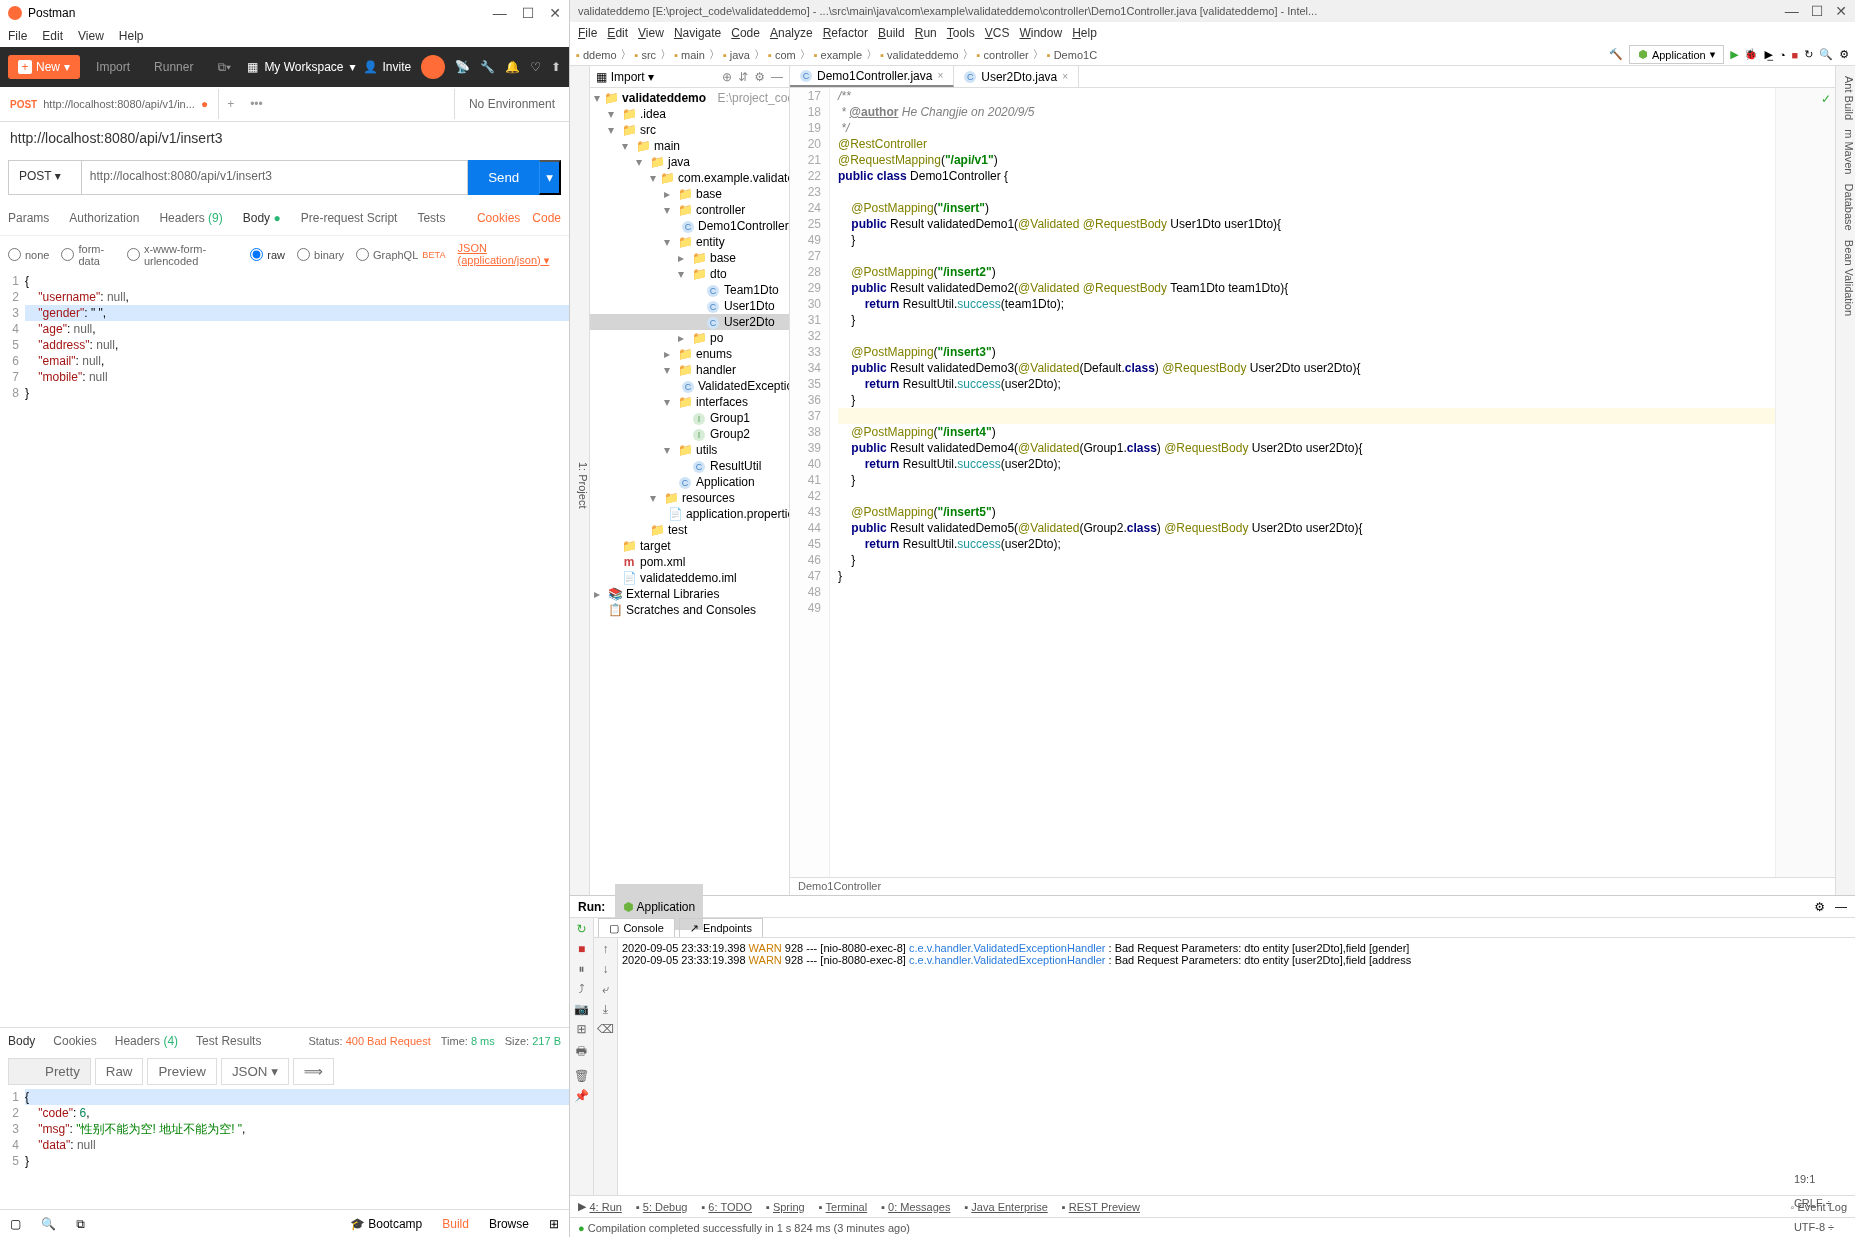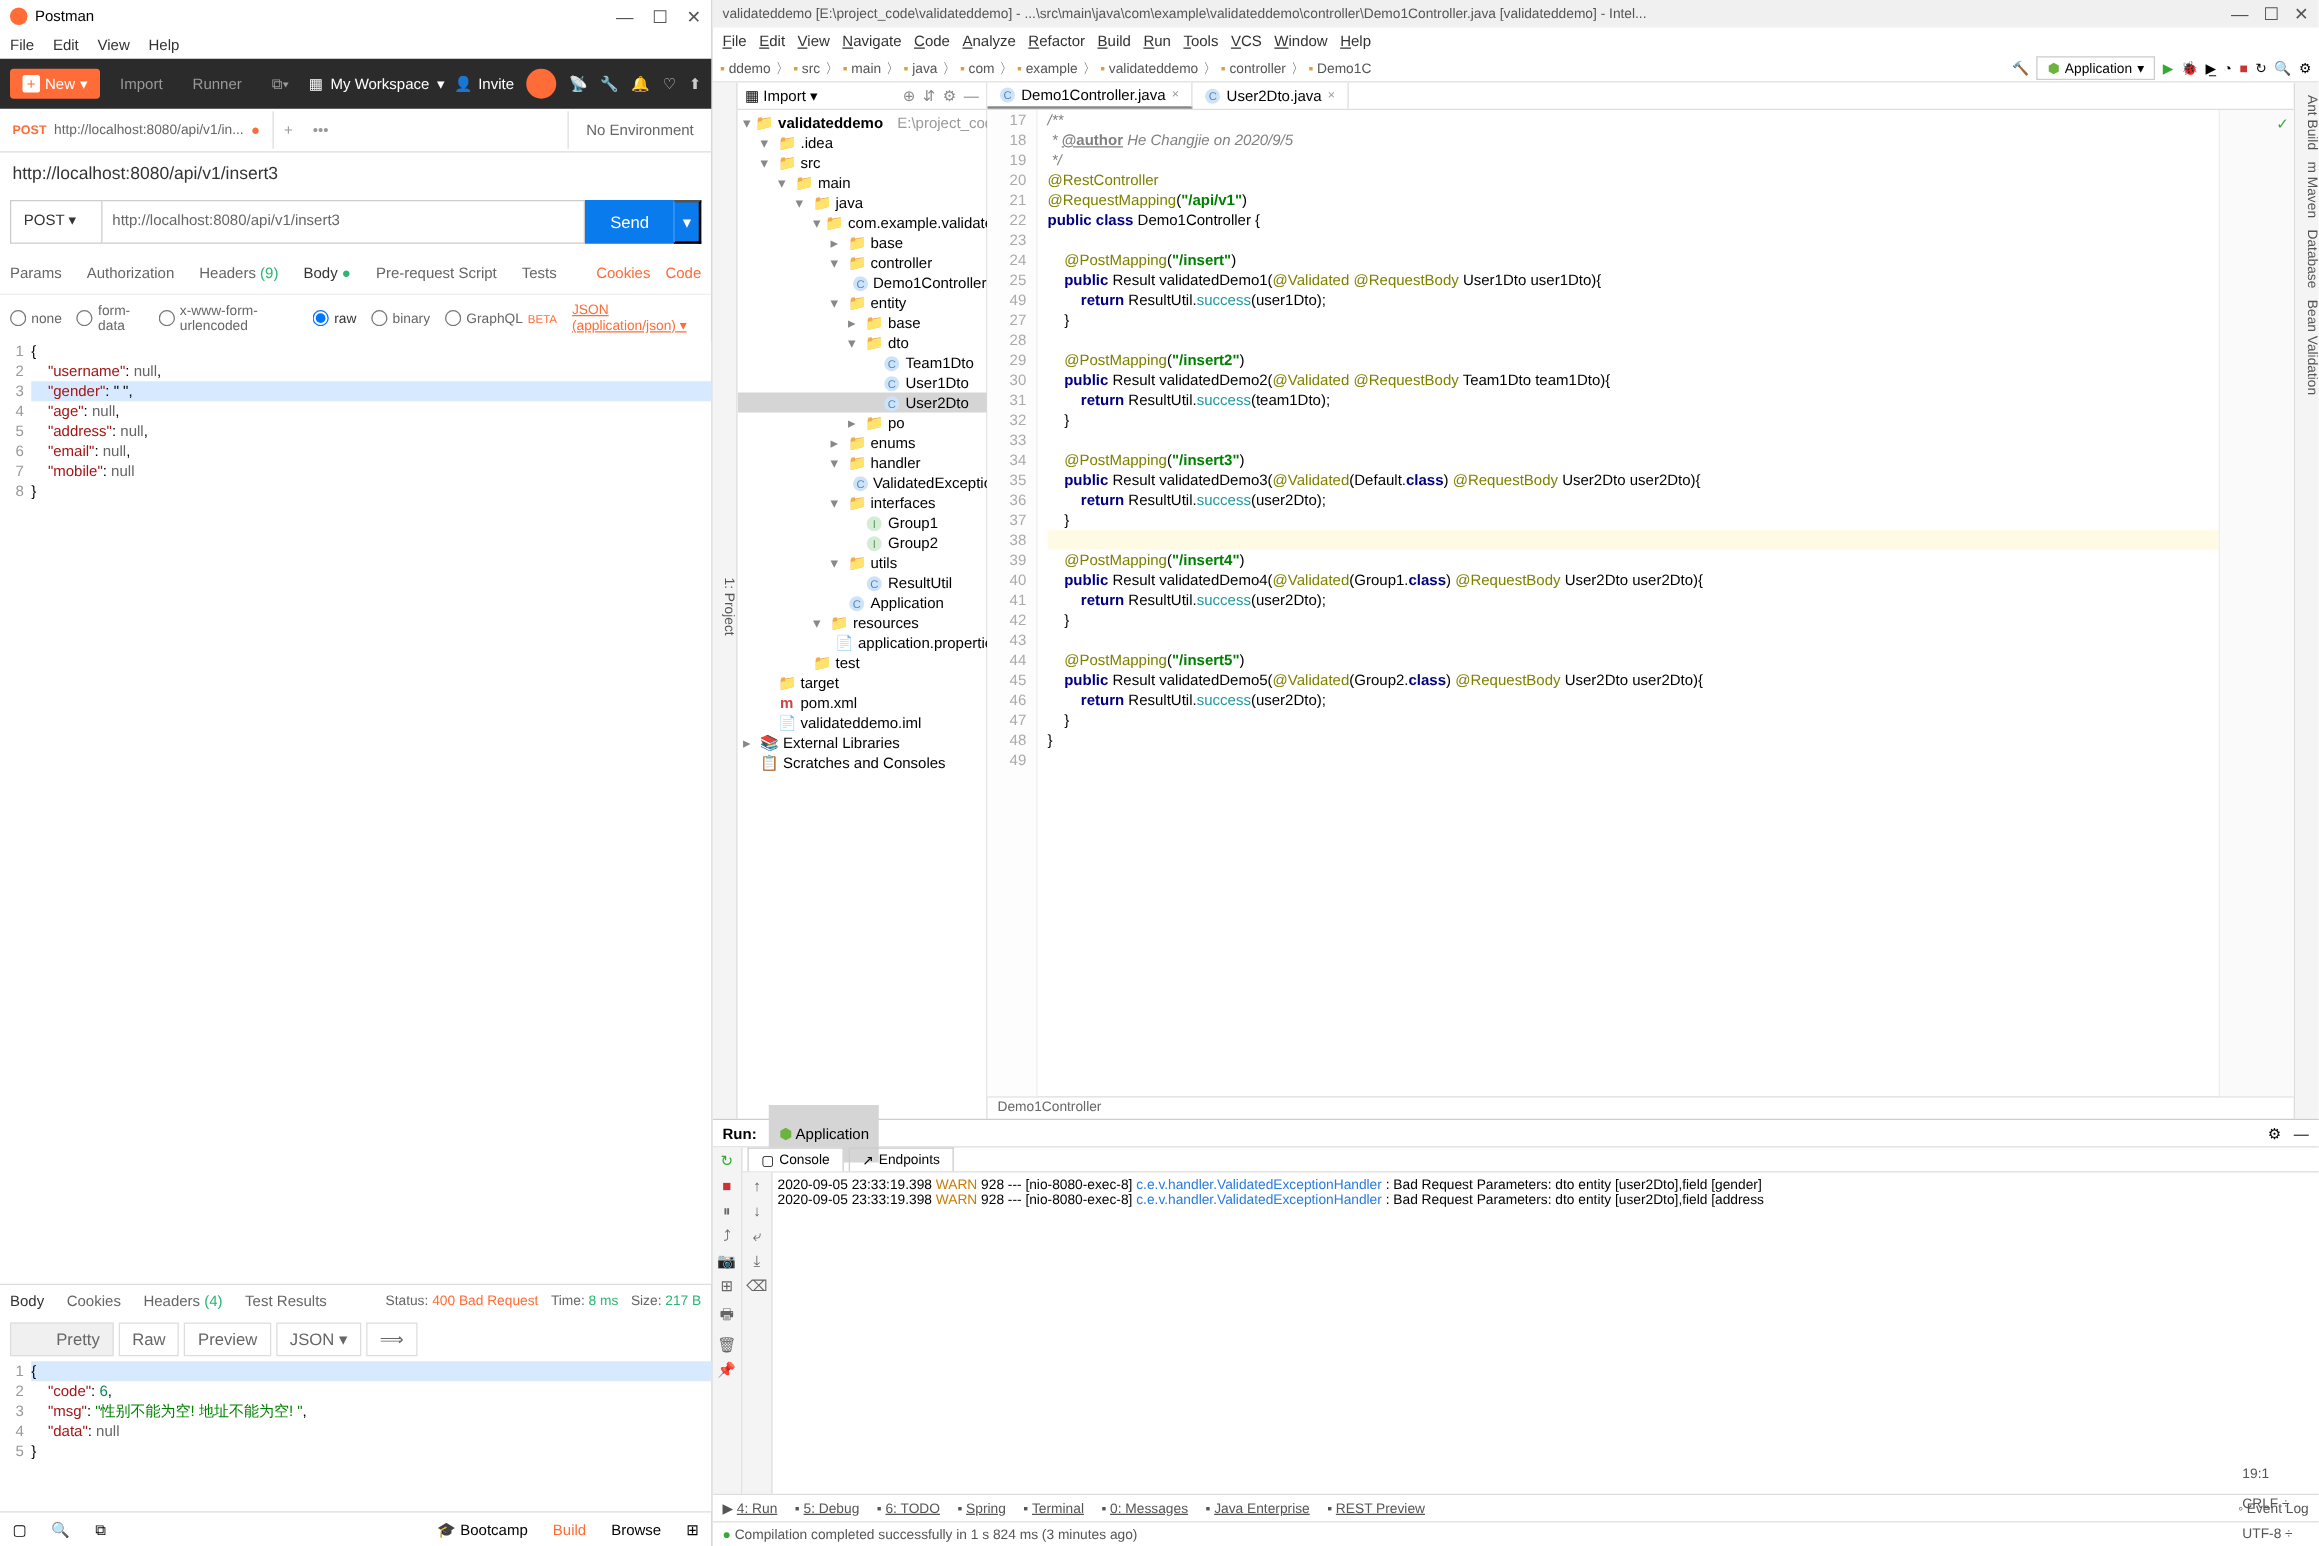--- a/index.html
+++ b/index.html
@@ -618,21 +618,20 @@
         <div class="ij-ed-code" id="ij-code">
             <div><span class="k-doc">/**</span></div>
             <div><span class="k-doc"> * </span><span class="k-tag">@author</span><span class="k-doc"> He Changjie on 2020/9/5</span></div>
             <div><span class="k-doc"> */</span></div>
             <div><span class="k-ann">@RestController</span></div>
             <div><span class="k-ann">@RequestMapping</span>(<span class="k-str">"/api/v1"</span>)</div>
             <div><span class="k-kw">public class</span> Demo1Controller {</div>
             <div></div>
             <div>    <span class="k-ann">@PostMapping</span>(<span class="k-str">"/insert"</span>)</div>
             <div>    <span class="k-kw">public</span> Result validatedDemo1(<span class="k-ann">@Validated</span> <span class="k-ann">@RequestBody</span> User1Dto user1Dto){</div>
-            <div>        <span class="k-kw">return</span> ResultUtil.<span class="k-type">success</span>(user1Dto);</div>
             <div>    }</div>
             <div></div>
             <div>    <span class="k-ann">@PostMapping</span>(<span class="k-str">"/insert2"</span>)</div>
             <div>    <span class="k-kw">public</span> Result validatedDemo2(<span class="k-ann">@Validated</span> <span class="k-ann">@RequestBody</span> Team1Dto team1Dto){</div>
             <div>        <span class="k-kw">return</span> ResultUtil.<span class="k-type">success</span>(team1Dto);</div>
             <div>    }</div>
             <div></div>
             <div>    <span class="k-ann">@PostMapping</span>(<span class="k-str">"/insert3"</span>)</div>
             <div>    <span class="k-kw">public</span> Result validatedDemo3(<span class="k-ann">@Validated</span>(Default.<span class="k-kw">class</span>) <span class="k-ann">@RequestBody</span> User2Dto user2Dto){</div>
             <div>        <span class="k-kw">return</span> ResultUtil.<span class="k-type">success</span>(user2Dto);</div>

